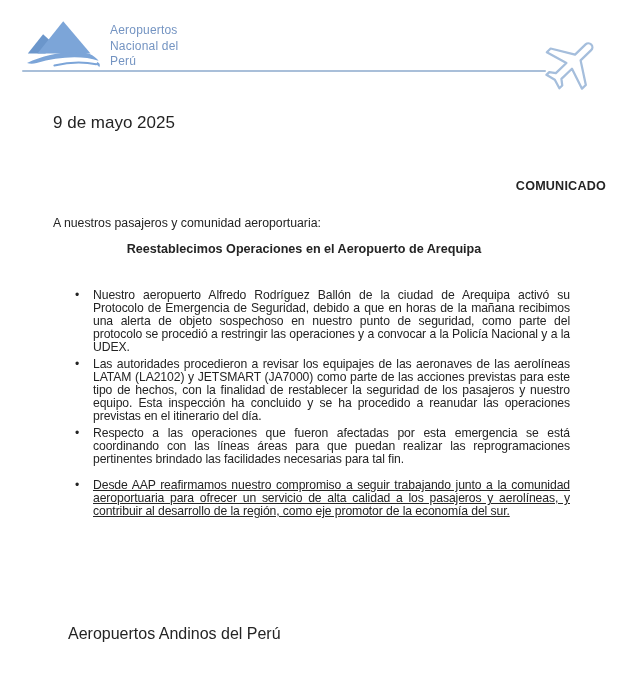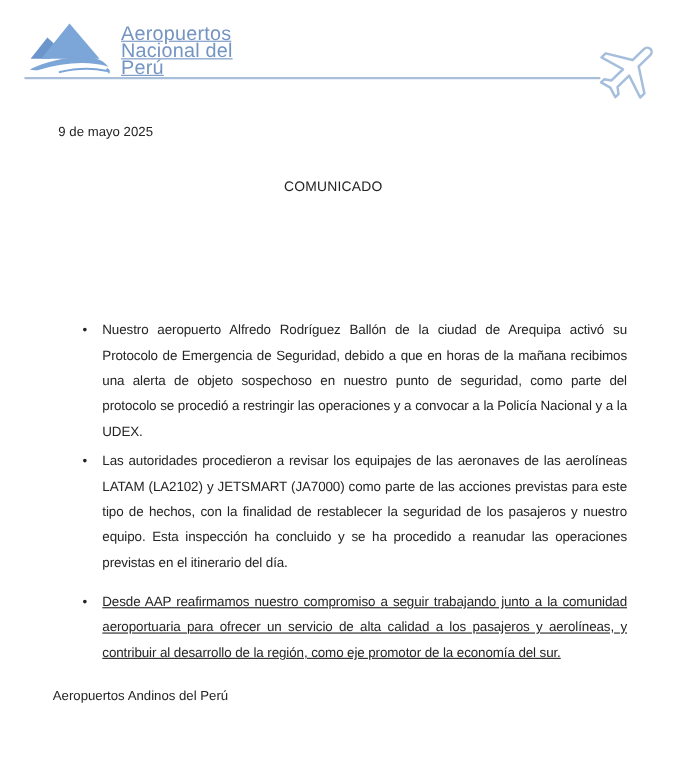--- a/index.html
+++ b/index.html
@@ -19,59 +19,58 @@
     position:relative;
   }
   .page{
     position:relative;width:620px;height:688px;background:#ffffff;overflow:hidden;
   }
   
   .brand{position:absolute;left:27px;top:16px;display:flex;align-items:flex-start;gap:9px;}
   .brand svg{width:74px;height:54px;display:block;color:var(--brand-blue);}
   .wordmark{
     color:var(--wordmark-blue);
-    font-size:18px;line-height:15.5px;letter-spacing:.2px;
+    font-size:12px;line-height:15.5px;letter-spacing:.2px;
     padding-top:7px;
-    text-decoration:underline;
   }
   .header-rule{
     position:absolute;left:22px;top:70px;width:524px;height:2px;
     background:var(--divider-blue);border-radius:1px;
   }
   .plane{
     position:absolute;right:15px;top:30px;width:64px;height:68px;
     color:var(--plane-blue);
   }
   
-  .date{position:absolute;left:53px;top:113px;font-size:12px;}
+  .date{position:absolute;left:53px;top:113px;font-size:17px;}
   .title{
-    position:absolute;left:0;top:163px;width:606px;
-    text-align:center;font-weight:normal;font-size:12.6px;letter-spacing:.2px;
+    position:absolute;left:0;top:179px;width:606px;
+    text-align:right;font-weight:bold;font-size:12.6px;letter-spacing:.2px;
   }
   .salutation{position:absolute;left:53px;top:216px;font-size:12.3px;}
   .subtitle{
     position:absolute;left:0;top:242px;width:608px;
     text-align:center;font-weight:bold;font-size:12.6px;
   }
   .bullets{
     position:absolute;left:73px;top:289px;width:497px;
     margin:0;padding:0;list-style:none;
-    font-size:12.2px;line-height:23px;letter-spacing:-0.1px;
+    font-size:12.2px;line-height:13px;letter-spacing:-0.1px;
   }
   .bullets li{
     position:relative;padding-left:20px;margin:0 0 4px 0;
     text-align:justify;
   }
   .bullets li::before{
     content:"\2022";
     position:absolute;left:2px;top:0;
   }
   .bullets li.spaced{margin-top:13px;text-decoration:underline;}
   .bold-run{font-weight:normal;}
-  .signature{position:absolute;left:48px;top:625px;font-size:12px;}
+  .signature{position:absolute;left:68px;top:625px;font-size:16px;}
   p{margin:0;}
 </style>
 </head>
 <body>
 
 <div class="page">
 
   <div class="brand">
     <svg viewBox="0 0 92 64" aria-hidden="true">
       <path d="M1 45 L20 21 L32 32 L23 45 Z" fill="var(--brand-blue-dark)"></path>
@@ -92,23 +91,26 @@
   <svg class="plane" viewBox="0 0 24 24" aria-hidden="true">
     <g transform="rotate(46 12 12)">
       <path d="M21 16v-2l-8-5V3.5c0-.83-.67-1.5-1.5-1.5S10 2.67 10 3.5V9l-8 5v2l8-2.5V19l-2 1.5V22l3.5-1 3.5 1v-1.5L13 19v-5.5l8 2.5z" fill="none" stroke="currentColor" stroke-width="0.85" stroke-linejoin="round"></path>
     </g>
   </svg>
 
   <p class="date">9 de mayo 2025</p>
 
   <p class="title">COMUNICADO</p>
 
+  <p class="salutation">A nuestros pasajeros y comunidad aeroportuaria:</p>
 
+  <p class="subtitle">Reestablecimos Operaciones en el Aeropuerto de Arequipa</p>
 
   <ul class="bullets">
     <li><span>Nuestro aeropuerto Alfredo Rodríguez Ballón de la ciudad de Arequipa activó su Protocolo de Emergencia de Seguridad, debido a que en horas de la mañana recibimos una alerta de objeto sospechoso en nuestro punto de seguridad, como parte del protocolo se procedió a restringir las operaciones y a convocar a la Policía Nacional y a la UDEX.</span><span class="bold-run"></span></li>
     <li><span>Las autoridades procedieron a revisar los equipajes de las aeronaves de las aerolíneas LATAM (LA2102) y JETSMART (JA7000) como parte de las acciones previstas para este tipo de hechos, con la finalidad de restablecer la seguridad de los pasajeros y nuestro equipo. </span><span class="bold-run">Esta inspección ha concluido y se ha procedido a reanudar las operaciones previstas en el itinerario del día.</span></li>
+    <li><span>Respecto a las operaciones que fueron afectadas por esta emergencia se está coordinando con las líneas áreas para que puedan realizar las reprogramaciones pertinentes brindado las facilidades necesarias para tal fin.</span><span class="bold-run"></span></li>
     <li class="spaced"><span>Desde AAP reafirmamos nuestro compromiso a seguir trabajando junto a la comunidad aeroportuaria para ofrecer un servicio de alta calidad a los pasajeros y aerolíneas, y contribuir al desarrollo de la región, como eje promotor de la economía del sur.</span><span class="bold-run"></span></li>
   </ul>
 
   <p class="signature">Aeropuertos Andinos del Perú</p>
 
 </div>
 
 </body></html>

